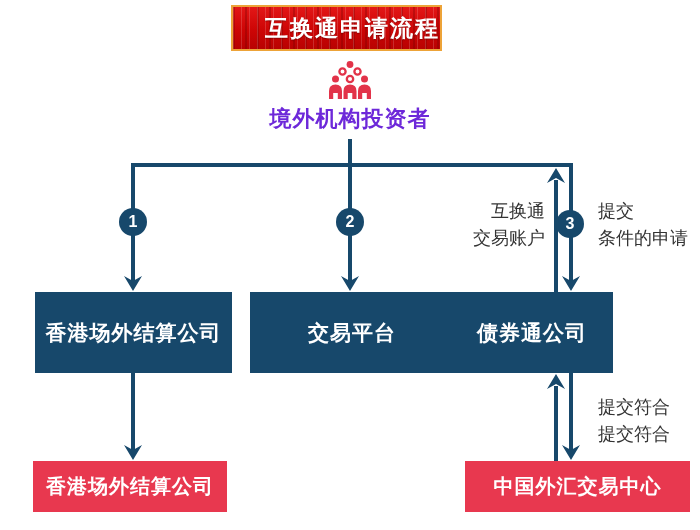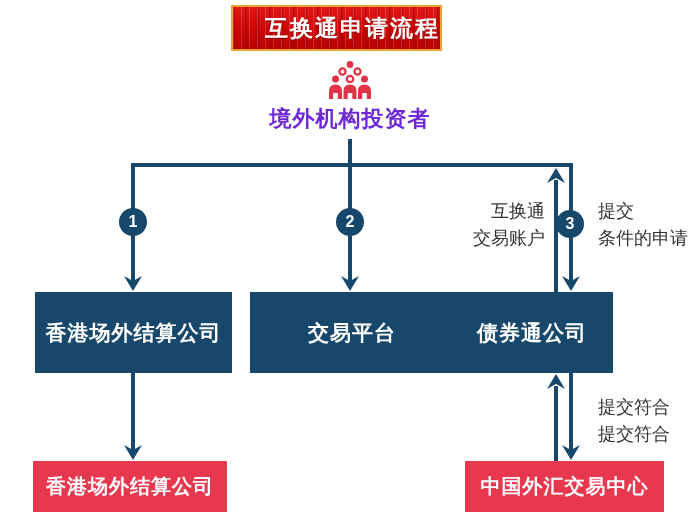--- a/index.html
+++ b/index.html
@@ -106,21 +106,21 @@
     color: #ffffff;
     font-weight: bold;
     font-size: 20px;
     display: flex;
     align-items: center;
     justify-content: center;
     text-align: center;
     letter-spacing: 1px;
   }
   .box-hk-otc { left: 33px;  width: 194px; }
-  .box-cfets  { left: 465px; width: 199px; }
+  .box-cfets  { left: 465px; width: 225px; }
 
   
   .edge-label {
     position: absolute;
     color: #333333;
     font-size: 18px;
     line-height: 27px;
   }
   .edge-label span { display: block; }
   .label-swap-account { top: 198px; right: 155px; text-align: right; }

